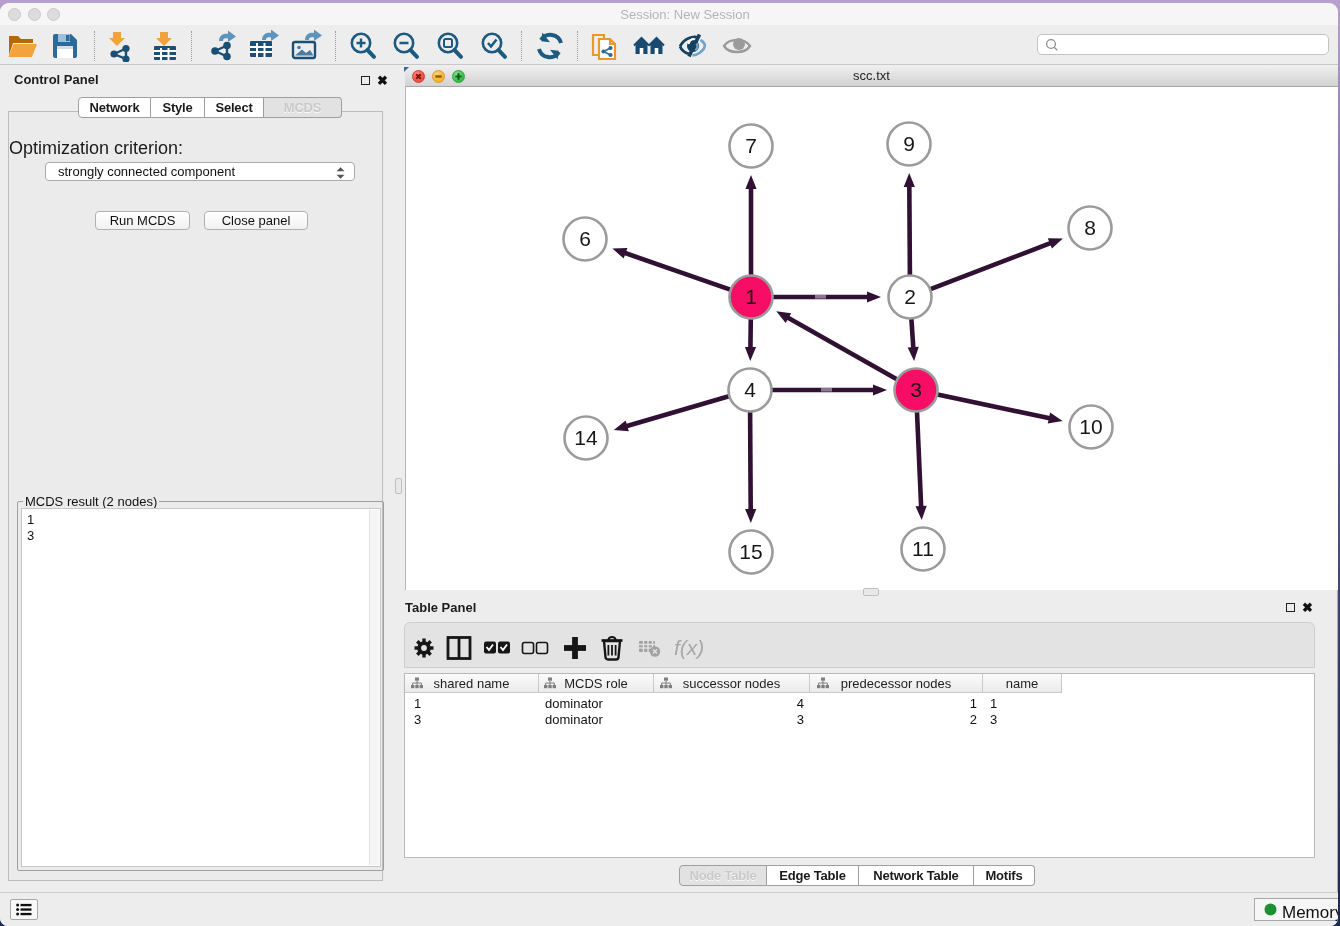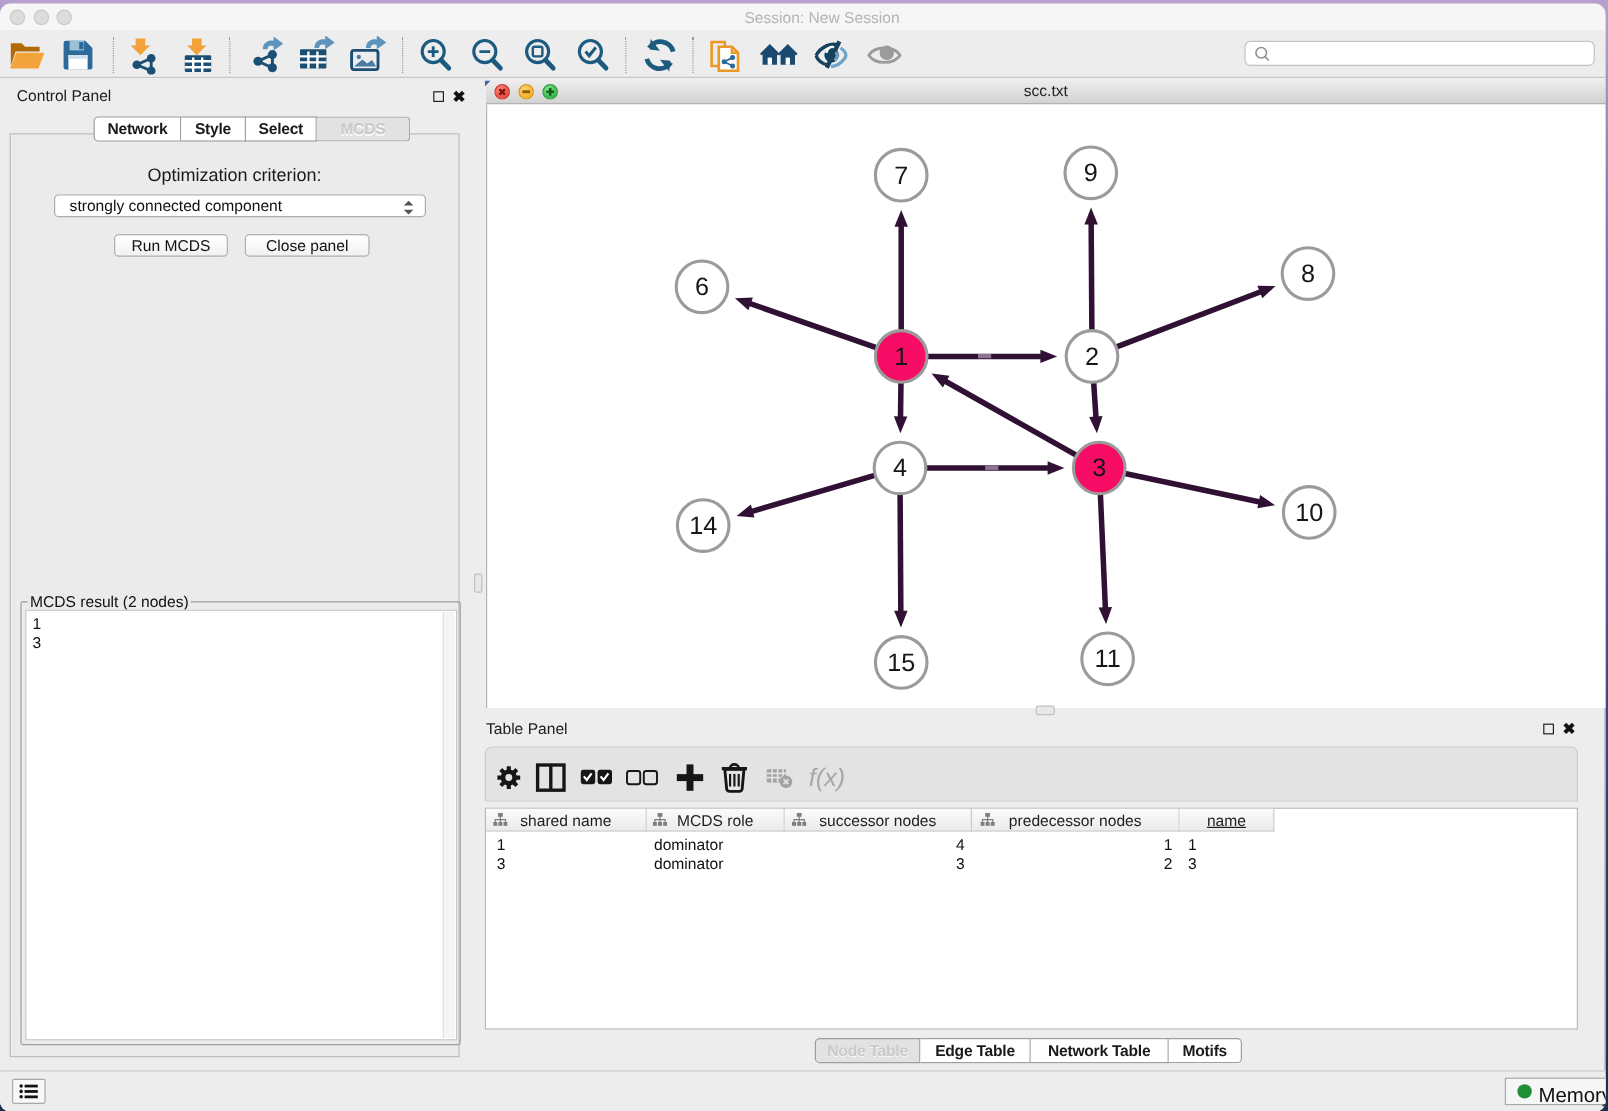--- a/index.html
+++ b/index.html
@@ -12,33 +12,33 @@
 #titlebar{left:0;top:0;width:1338px;height:22px;background:#f6f6f6;border-bottom:1px solid #d8d8d8;}
 .glight{position:absolute;top:5px;width:13px;height:13px;border-radius:50%;background:#dcdcdc;border:1px solid #c9c9c9;box-sizing:border-box;}
 #wintitle{position:absolute;top:4px;left:0;width:1338px;text-align:center;font-size:13px;color:#b7b2b7;padding-left:16px;}
 
 #toolbar{left:0;top:22px;width:1338px;height:39px;background:#ededed;border-bottom:1px solid #c8c8c8;}
 .tsep{position:absolute;top:6px;height:30px;width:0;border-left:1px dotted #9a9a9a;}
 .ticon{position:absolute;top:3px;width:32px;height:32px;}
 #searchbox{position:absolute;left:1037px;top:9px;width:290px;height:19px;background:#fff;border:1px solid #c2c2c2;border-radius:5px;}
 
 #cpanel{left:0;top:62px;width:392px;height:827px;background:#ededed;}
-.phead{font-size:13px;color:#1c1c1c;}
+.phead{font-size:13px;color:#1c1c1c;font-weight:bold;}
 .sqbtn{position:absolute;width:9px;height:9px;border:1.5px solid #222;box-sizing:border-box;}
 .xbtn{position:absolute;font-size:13px;font-weight:bold;color:#111;line-height:11px;}
 .tabs{position:absolute;display:flex;z-index:3;}
 .tab{height:21px;line-height:20px;background:#fff;border:1px solid #9e9e9e;border-left:none;
  font-size:13px;font-weight:bold;color:#1a1a1a;text-align:center;box-sizing:border-box;letter-spacing:-0.2px;}
 .tab.first{border-left:1px solid #9e9e9e;border-radius:4px 0 0 4px;}
 .tab.last{border-radius:0 4px 4px 0;}
 .tab.sel{background:#e2e2e2;color:#c9c9c9;text-shadow:0 1px 0 #fafafa;}
 #cpbody{position:absolute;left:8px;top:46px;width:375px;height:770px;background:#ebebeb;border:1px solid #bcbcbc;box-sizing:border-box;}
-#optlabel{position:absolute;left:0;top:26px;width:100%;text-align:center;font-size:15px;color:#1a1a1a;}
+#optlabel{position:absolute;left:0;top:26px;width:100%;text-align:left;font-size:18px;color:#1a1a1a;}
 #optsel{position:absolute;left:36px;top:50px;width:310px;height:19px;box-sizing:border-box;background:#fff;border:1px solid #ababab;border-radius:4px;font-size:13px;color:#111;line-height:17px;padding-left:12px;}
-.btn{position:absolute;height:19px;background:linear-gradient(#ffffff,#f1f1f1);border:1px solid #b0b0b0;border-radius:4px;font-size:13px;color:#111;text-align:center;line-height:18px;box-sizing:border-box;}
+.btn{position:absolute;height:19px;background:linear-gradient(#ffffff,#f1f1f1);border:1px solid #b0b0b0;border-radius:4px;font-size:13px;color:#111;text-align:center;line-height:18px;box-sizing:border-box;margin-top:16px;}
 #fieldset{position:absolute;left:8px;top:389px;width:365px;height:368px;border:1px solid #9f9f9f;border-radius:2px;}
 #fieldlegend{position:absolute;left:5px;top:-8px;background:#ebebeb;padding:0 2px;font-size:13px;color:#111;}
 #fieldinner{position:absolute;left:3px;top:6px;width:358px;height:357px;background:#fff;border:1px solid #c6c6c6;}
 #fieldtext{position:absolute;left:5px;top:3px;font-size:13px;color:#111;line-height:16px;}
 #fscroll{position:absolute;right:1px;top:1px;width:9px;height:355px;background:#f5f5f5;border-left:1px solid #e0e0e0;}
 
 #vsplit{left:392px;top:62px;width:13px;height:827px;background:#ededed;}
 
 #netwin{left:405px;top:62px;width:933px;height:525px;}
 #nettitle{position:absolute;left:0;top:0;width:933px;height:22px;background:linear-gradient(#f0f0f0,#d2d2d2);border-bottom:1px solid #a6a6a6;box-sizing:border-box;}
@@ -424,21 +424,21 @@
             <g fill="#7e7e7e">
               <rect x="4" y="0.5" width="4" height="3.2"></rect>
               <rect x="0" y="8" width="3.4" height="3.2"></rect>
               <rect x="4.3" y="8" width="3.4" height="3.2"></rect>
               <rect x="8.6" y="8" width="3.4" height="3.2"></rect>
             </g>
             <g stroke="#7e7e7e" stroke-width="1">
               <path d="M6 3.7 L6 6 M1.7 8 L1.7 6 L10.3 6 L10.3 8 M6 6 L6 8" fill="none"></path>
             </g>
           </svg>predecessor nodes</div>
-      <div class="thead" style="left:578px;width:79px;text-decoration:underline;">name</div>
+      <div class="thead" style="left:578px;width:79px;">name</div>
       <div class="trow" style="left:9px;top:22px;">1</div>
       <div class="trow" style="left:140px;top:22px;">dominator</div>
       <div class="trow" style="left:249px;top:22px;width:150px;text-align:right;">4</div>
       <div class="trow" style="left:405px;top:22px;width:167px;text-align:right;">1</div>
       <div class="trow" style="left:585px;top:22px;">1</div>
       <div class="trow" style="left:9px;top:38px;">3</div>
       <div class="trow" style="left:140px;top:38px;">dominator</div>
       <div class="trow" style="left:249px;top:38px;width:150px;text-align:right;">3</div>
       <div class="trow" style="left:405px;top:38px;width:167px;text-align:right;">2</div>
       <div class="trow" style="left:585px;top:38px;">3</div>

